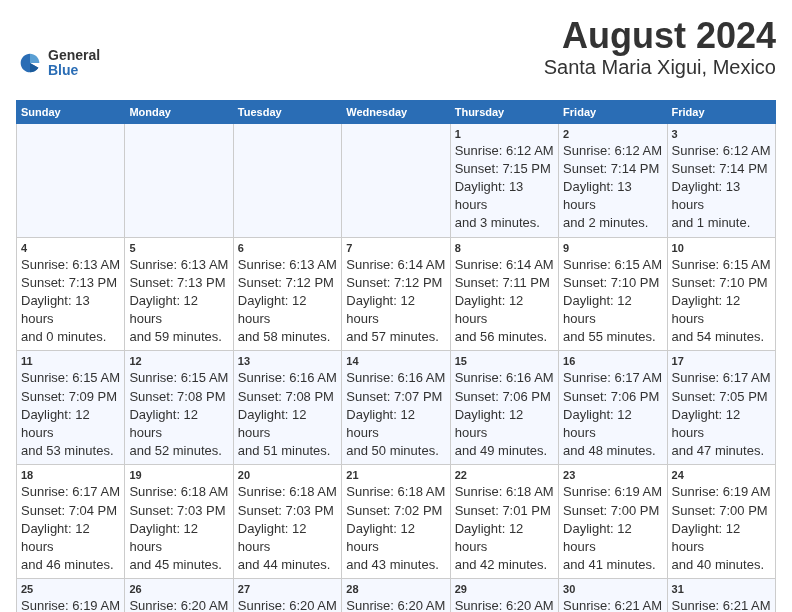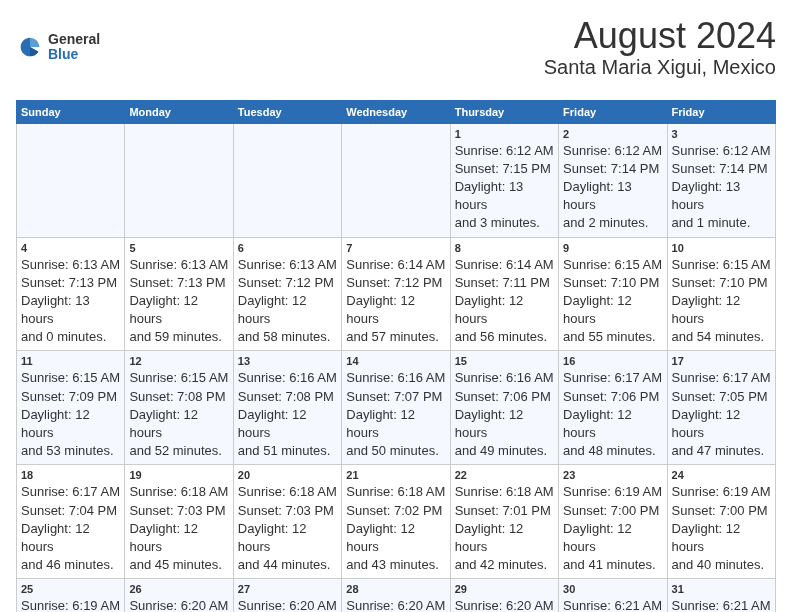--- a/index.html
+++ b/index.html
@@ -6,21 +6,21 @@
     body {
       font-family: Arial, sans-serif;
       background: #fff;
       width: 792px;
       min-height: 612px;
       padding: 16px;
     }
     .header {
       display: flex;
       justify-content: space-between;
-      align-items: center;
+      align-items: flex-end;
       margin-bottom: 10px;
     }
     .logo {
       display: flex;
       align-items: center;
     }
     .logo-text {
       display: flex;
       flex-direction: column;
       line-height: 1.1;
@@ -38,21 +38,21 @@
     .logo-icon {
       width: 28px;
       height: 28px;
       margin-right: 4px;
     }
     .title-section {
       text-align: right;
     }
     .month-year {
       font-size: 36px;
-      font-weight: normal;
+      font-weight: bold;
       color: #333;
       line-height: 1.1;
     }
     .location {
       font-size: 20px;
       color: #333;
     }
     .calendar {
       width: 100%;
       border-collapse: collapse;

